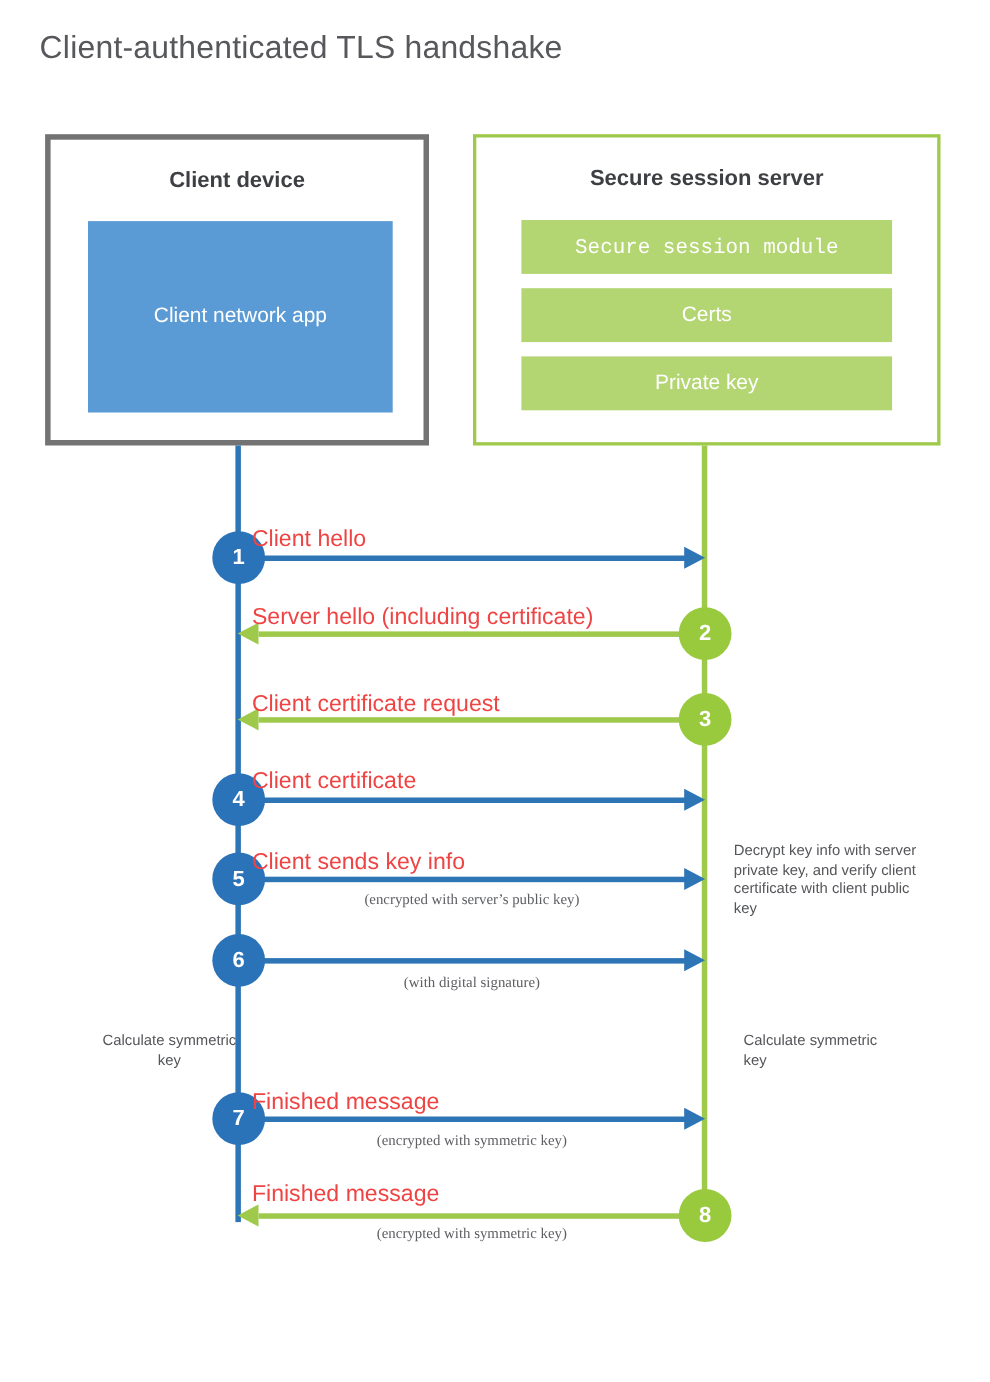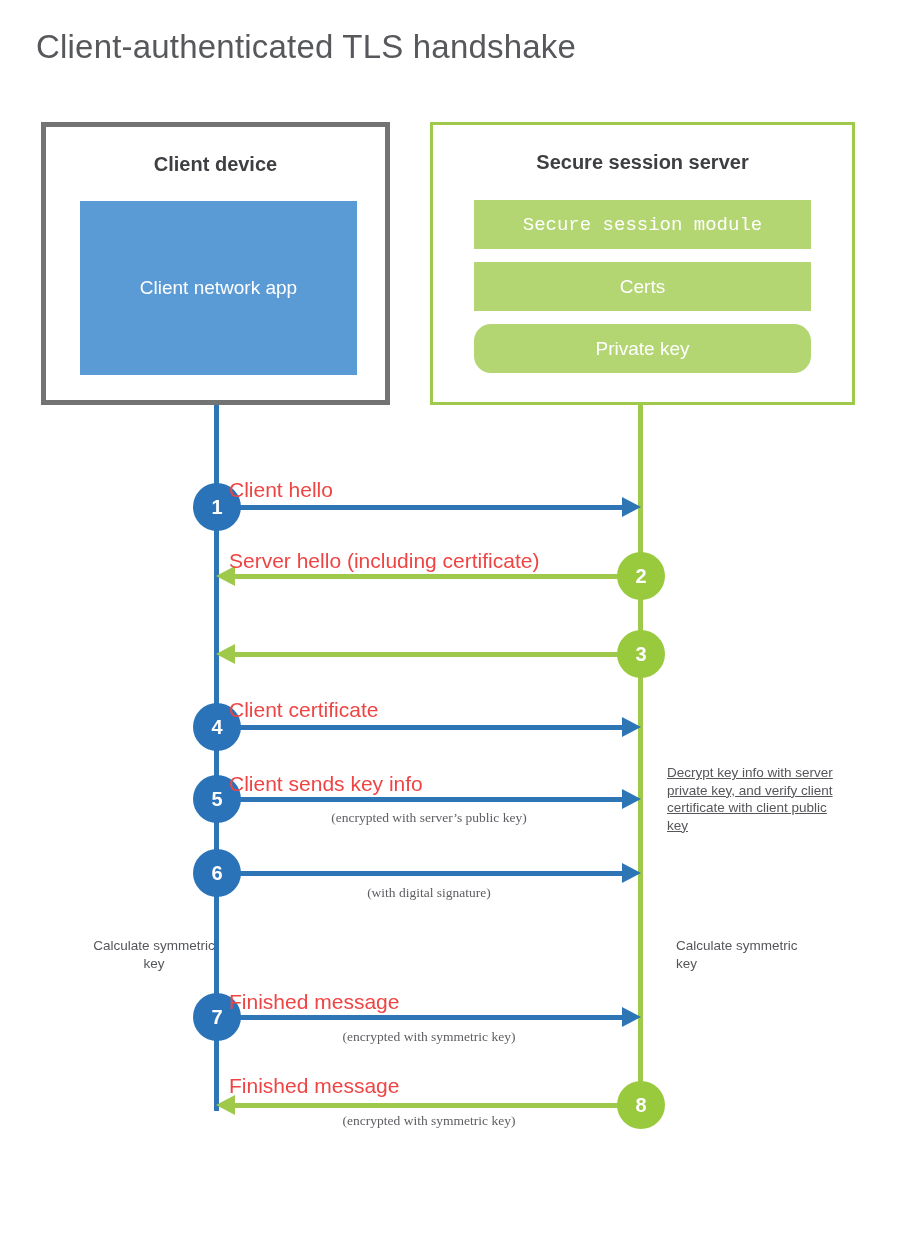--- a/index.html
+++ b/index.html
@@ -8,21 +8,21 @@
   .canvas {
     position: relative;
     width: 900px;
     height: 1256px;
     background: #ffffff;
     overflow: hidden;
   }
   .page-title {
     position: absolute;
     left: 36px; top: 28px;
-    font-size: 33px;
+    font-size: 29px;
     font-weight: 300;
     color: #57585b;
     letter-spacing: 0.2px;
   }
   
   .actor-box {
     position: absolute;
     top: 122px;
     height: 283px;
     background: #ffffff;
@@ -53,21 +53,21 @@
     position: absolute;
     left: 41px;
     width: 337px; height: 49px;
     background: #b3d572;
     display: flex; align-items: center; justify-content: center;
     color: #ffffff;
     font-size: 19px;
   }
   .server-row.r0 { top: 75px; font-family: Liberation Mono, monospace; }
   .server-row.r1 { top: 137px; }
-  .server-row.r2 { top: 199px; border-radius: 17px; }
+  .server-row.r2 { top: 199px; }
   
   .lifeline { position: absolute; top: 405px; width: 5px; }
   .lifeline.client { left: 214px; height: 706px; background: #2e75b6; }
   .lifeline.server { left: 638px; height: 706px; background: #9ec94b; }
   
   .step-circle {
     position: absolute;
     width: 48px; height: 48px;
     border-radius: 50%;
     color: #ffffff;
@@ -110,21 +110,21 @@
     z-index: 4;
     font-family: Liberation Serif, serif;
   }
   
   .note {
     position: absolute;
     font-size: 13.5px;
     line-height: 1.3;
     color: #55565a;
   }
-  .note.decrypt { left: 667px; top: 764px; width: 168px; text-align: left; text-decoration: underline; }
+  .note.decrypt { left: 667px; top: 764px; width: 168px; text-align: left; }
   .note.calc-left { left: 85px; top: 937px; width: 138px; text-align: center; }
   .note.calc-right { left: 676px; top: 937px; width: 138px; text-align: left; }
 </style>
 </head>
 <body>
 
 <div class="canvas">
 
   <div class="page-title">Client-authenticated TLS handshake</div>
 
@@ -146,20 +146,21 @@
   <div class="msg-label" style="top:478px">Client hello</div>
   <div class="arrow-line blue" style="top:505px"></div>
   <div class="arrow-head blue" style="top:497px"></div>
   <div class="step-circle blue" style="top:483px">1</div>
 
   <div class="msg-label" style="top:549px">Server hello (including certificate)</div>
   <div class="arrow-line green" style="top:574px"></div>
   <div class="arrow-head green" style="top:566px"></div>
   <div class="step-circle green" style="top:552px">2</div>
 
+  <div class="msg-label" style="top:628px">Client certificate request</div>
   <div class="arrow-line green" style="top:652px"></div>
   <div class="arrow-head green" style="top:644px"></div>
   <div class="step-circle green" style="top:630px">3</div>
 
   <div class="msg-label" style="top:698px">Client certificate</div>
   <div class="arrow-line blue" style="top:725px"></div>
   <div class="arrow-head blue" style="top:717px"></div>
   <div class="step-circle blue" style="top:703px">4</div>
 
   <div class="msg-label" style="top:772px">Client sends key info</div>

